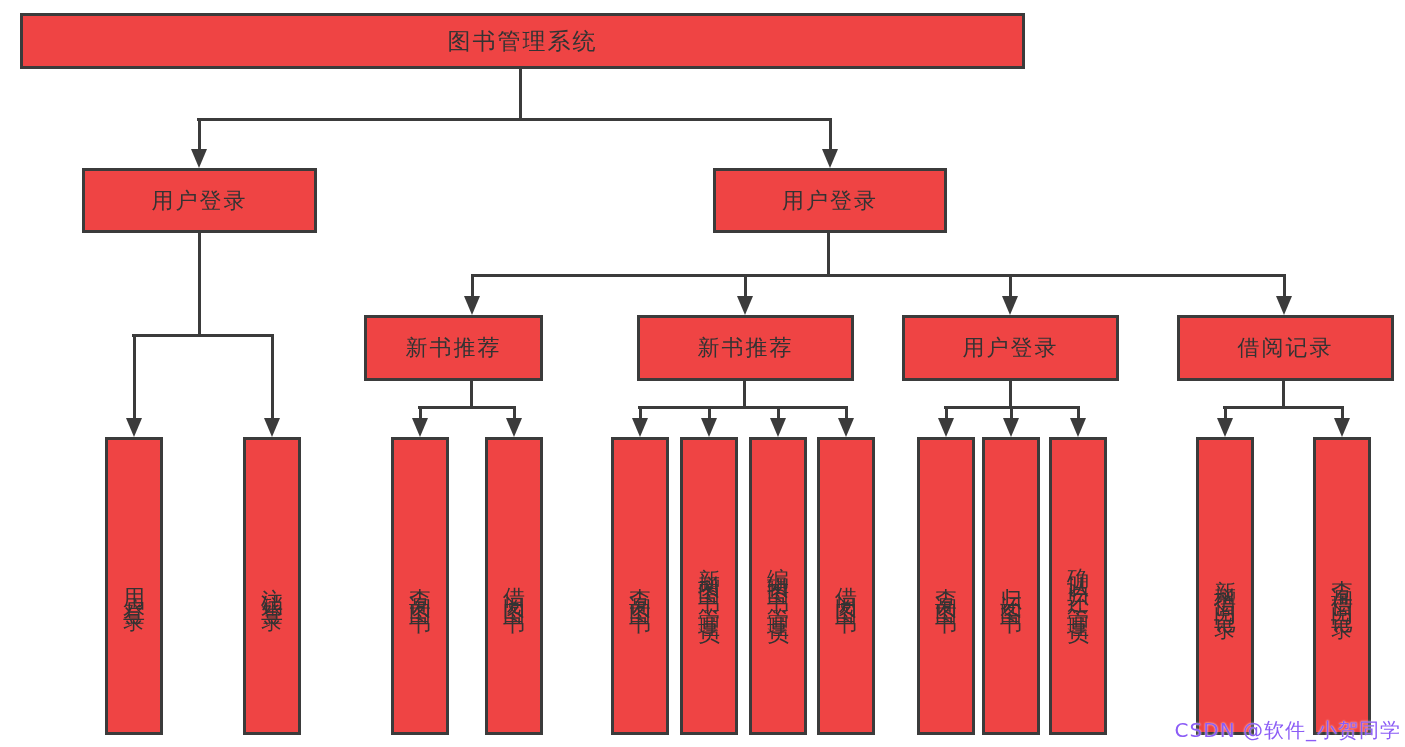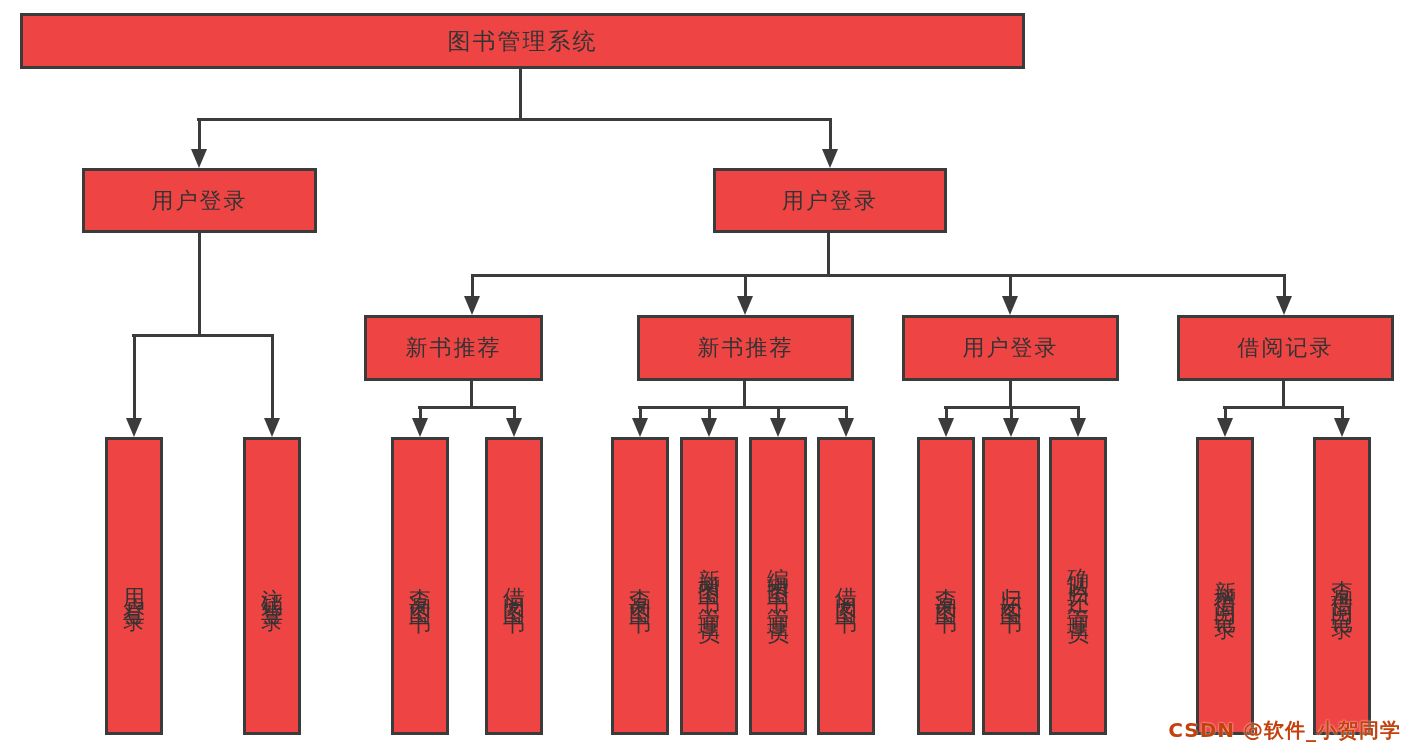--- a/index.html
+++ b/index.html
@@ -64,25 +64,24 @@
     height: 0;
     border-left: 8px solid transparent;
     border-right: 8px solid transparent;
     border-top: 19px solid var(--line);
   }
   .watermark {
     position: absolute;
     right: 4px;
     bottom: 3px;
     font-size: 20px;
-    color: #c2410c;
+    color: #8b5cf6;
     letter-spacing: 1px;
     text-shadow: 0 0 2px #ffffff;
     white-space: nowrap;
-    font-weight: bold;
   }
 </style>
 </head>
 <body>
 
 <div class="stage">
 
   <div class="box" style="left:20px; top:13px; width:1005px; height:56px;">
     <span class="lbl" style="font-size:23px;">图书管理系统</span>
   </div>

